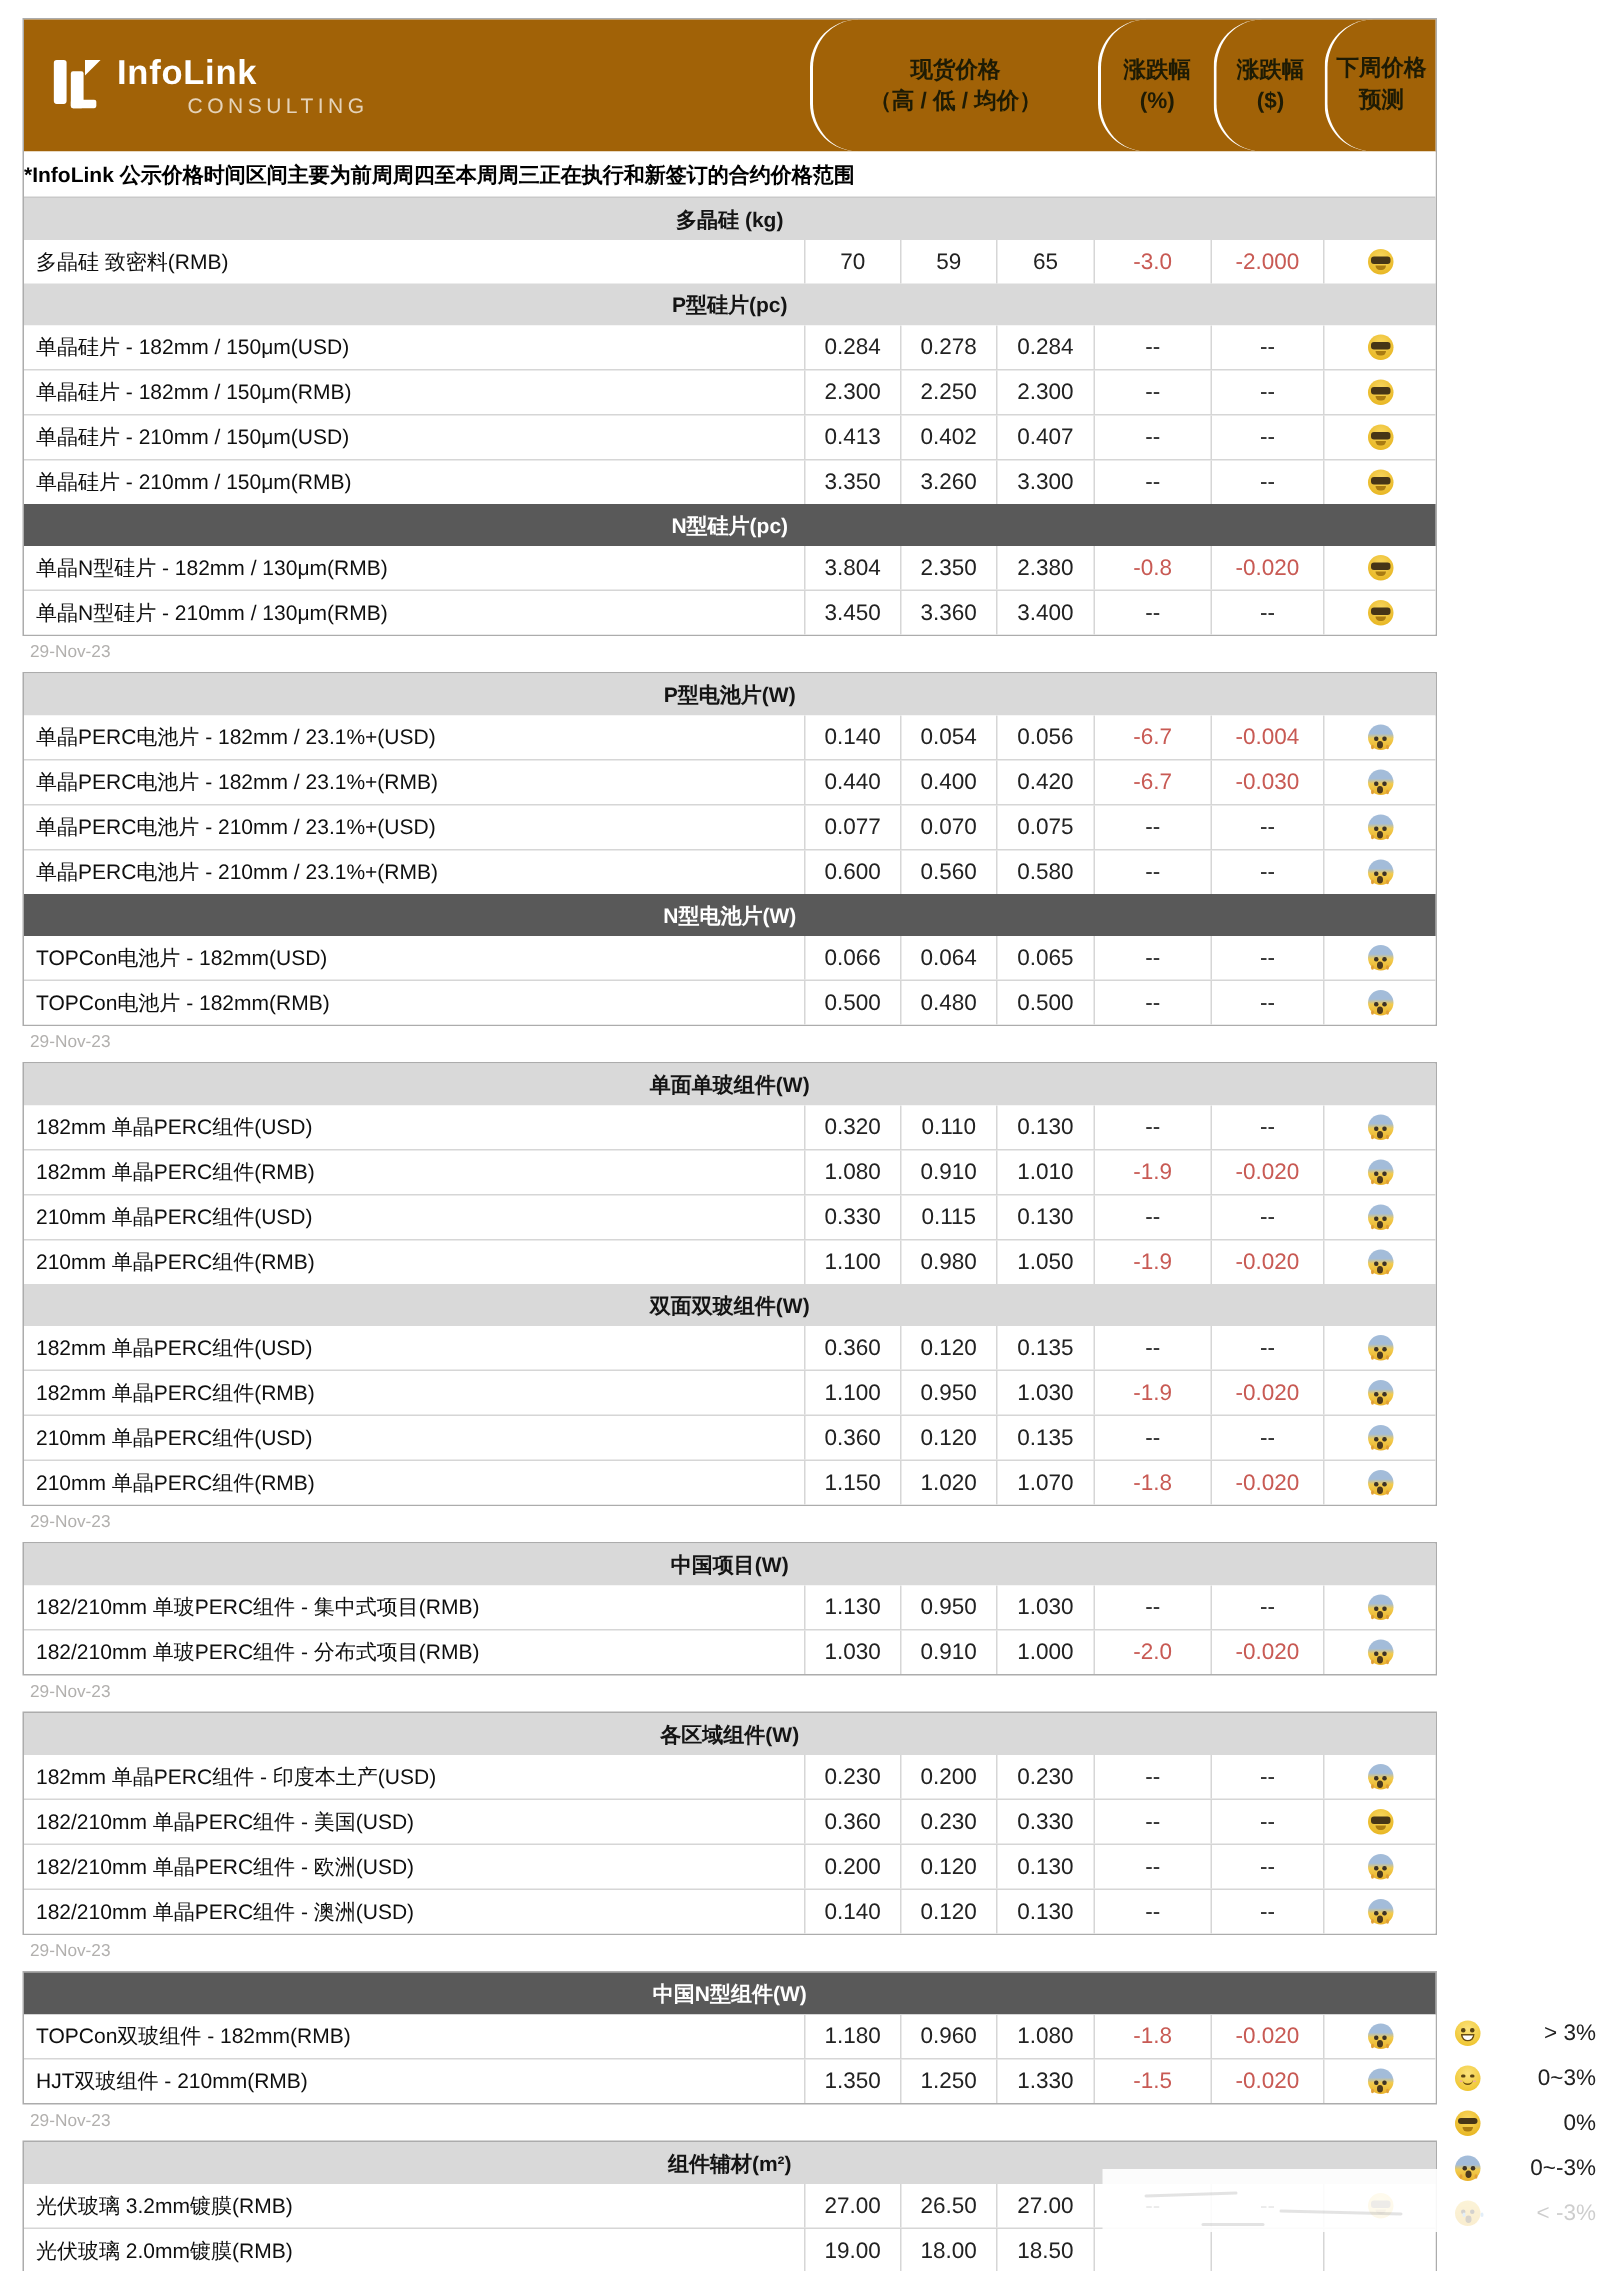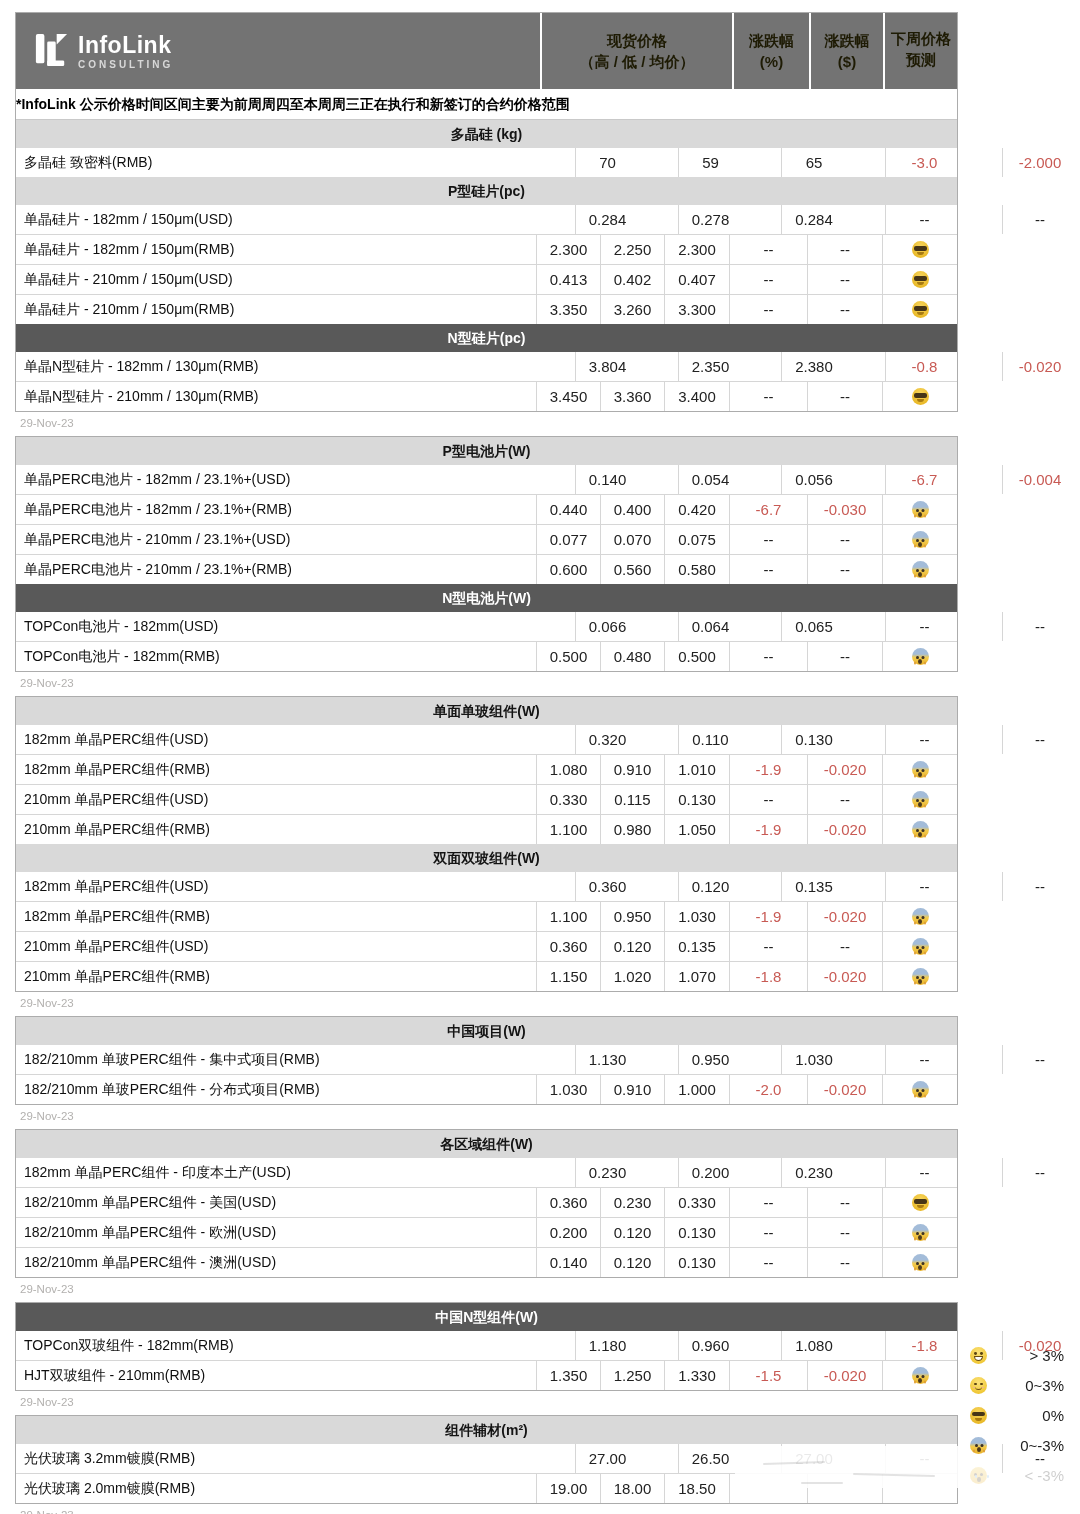--- a/index.html
+++ b/index.html
@@ -2,41 +2,41 @@
 <html><head>
 <meta charset="utf-8">
 <style>
   html,body{margin:0;padding:0;background:#fff;}
   body{width:1080px;height:1514px;position:relative;overflow:hidden;
        font-family:"Liberation Sans","DejaVu Sans",sans-serif;color:#1c1c1c;}
   .page{position:absolute;inset:0;}
   .table-area{position:absolute;left:15px;top:12px;width:943px;}
   .block{border:1px solid #ACACAC;background:#fff;box-sizing:border-box;}
   
-  .yellow-header{display:flex;height:76px;background:#737373;}
+  .yellow-header{display:flex;height:88px;background:#a16207;}
   .logo-cell{flex:1;display:flex;align-items:center;padding-left:18px;gap:10px;}
   .logo-mark{width:34px;height:40px;}
   .logo-brand{color:#fff;font-weight:bold;font-size:23px;letter-spacing:.5px;line-height:24px;}
-  .logo-sub{color:rgba(255,255,255,.72);font-size:10px;letter-spacing:3px;font-weight:bold;margin-top:2px;}
+  .logo-sub{color:rgba(255,255,255,.72);font-size:14px;letter-spacing:3px;font-weight:normal;margin-top:2px;margin-left:47px;}
   .ycol{border-left:2px solid #fff;display:flex;flex-direction:column;align-items:center;justify-content:center;
-        font-weight:bold;font-size:15px;color:#1e1b04;line-height:21px;text-align:center;box-sizing:border-box;}
+        font-weight:bold;font-size:15px;color:#1e1b04;line-height:21px;text-align:center;box-sizing:border-box;border-radius:32px;}
   .ycol.spot{width:192px;}
   .ycol.pct{width:77px;}
   .ycol.usd{width:74px;}
   .ycol.forecast{width:74px;font-family:Liberation Mono, monospace;}
   
   .note{height:30px;line-height:30px;text-align:left;font-weight:bold;font-size:14px;color:#000;
         background:#fff;border-bottom:1px solid #C9C9C9;padding-right:96px;white-space:nowrap;overflow:hidden;}
   
   .sec-header{height:28px;line-height:28px;text-align:center;font-weight:bold;font-size:14px;}
   .sec-light{background:#D9D9D9;color:#141414;}
   .sec-dark{background:#595959;color:#fff;}
   .row{display:grid;grid-template-columns:520px 64px 64px 65px 78px 75px 1fr;height:29px;background:#fff;}
   .row + .row{border-top:1px solid #D6D6D6;}
-  .sec-header + .row{border-top:none;gap:39px;}
+  .sec-header + .row{border-top:none;}
   .cell{display:flex;align-items:center;justify-content:center;font-size:15px;color:#222;
         border-left:1px solid #D6D6D6;box-sizing:border-box;height:29px;}
   .cell.desc{justify-content:flex-start;padding-left:8px;border-left:none;font-size:14px;color:#0f0f0f;font-weight:500;
              white-space:nowrap;overflow:hidden;}
   .cell.neg{color:#C85A54;}
   .date{height:15px;padding:4px 0 5px 5px;font-size:11.5px;color:#B2B0AE;line-height:15px;}
   
   .emo{width:17px;height:17px;border-radius:50%;position:relative;display:inline-block;flex:0 0 auto;}
   .emo-sunglasses{background:radial-gradient(circle at 50% 32%,#F8D65E,#E4AF15);}
   .emo-sunglasses::before{content:"";position:absolute;left:2px;top:5px;width:13px;height:4.5px;background:#463517;border-radius:2px;}

